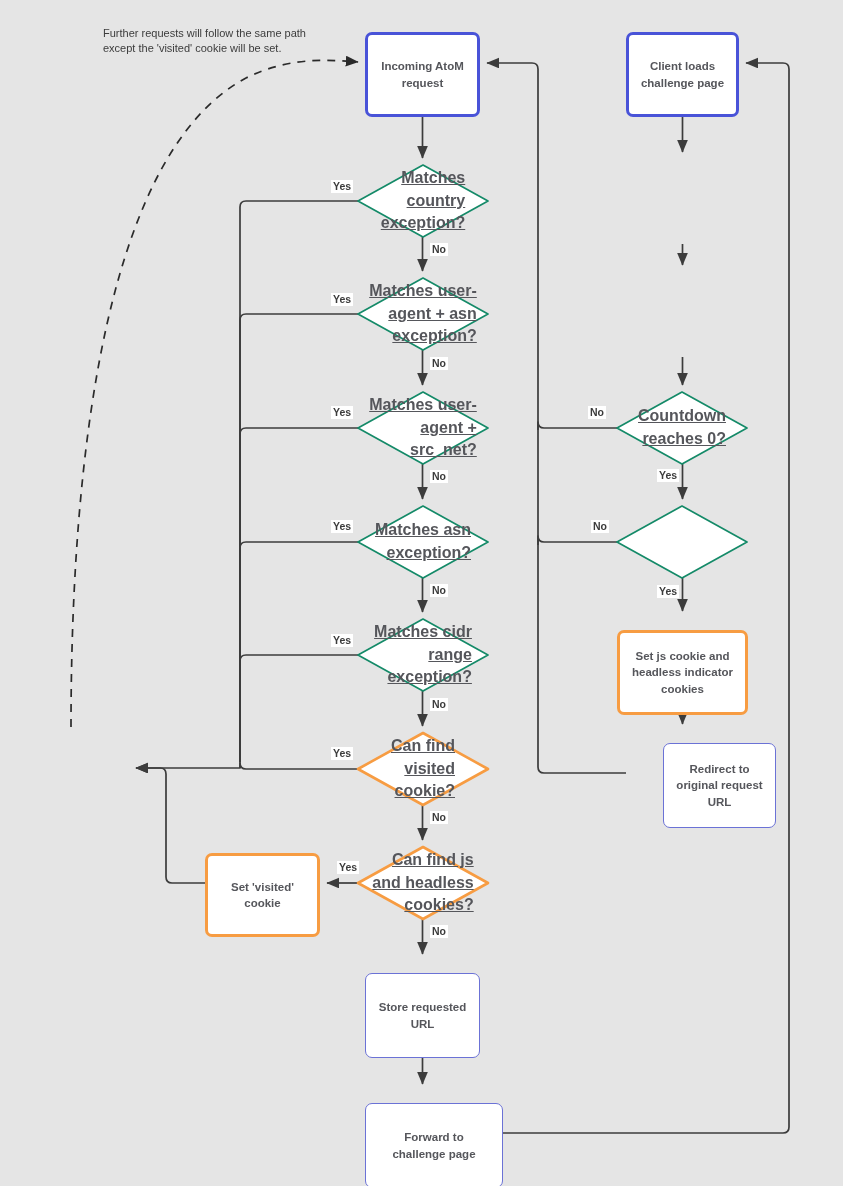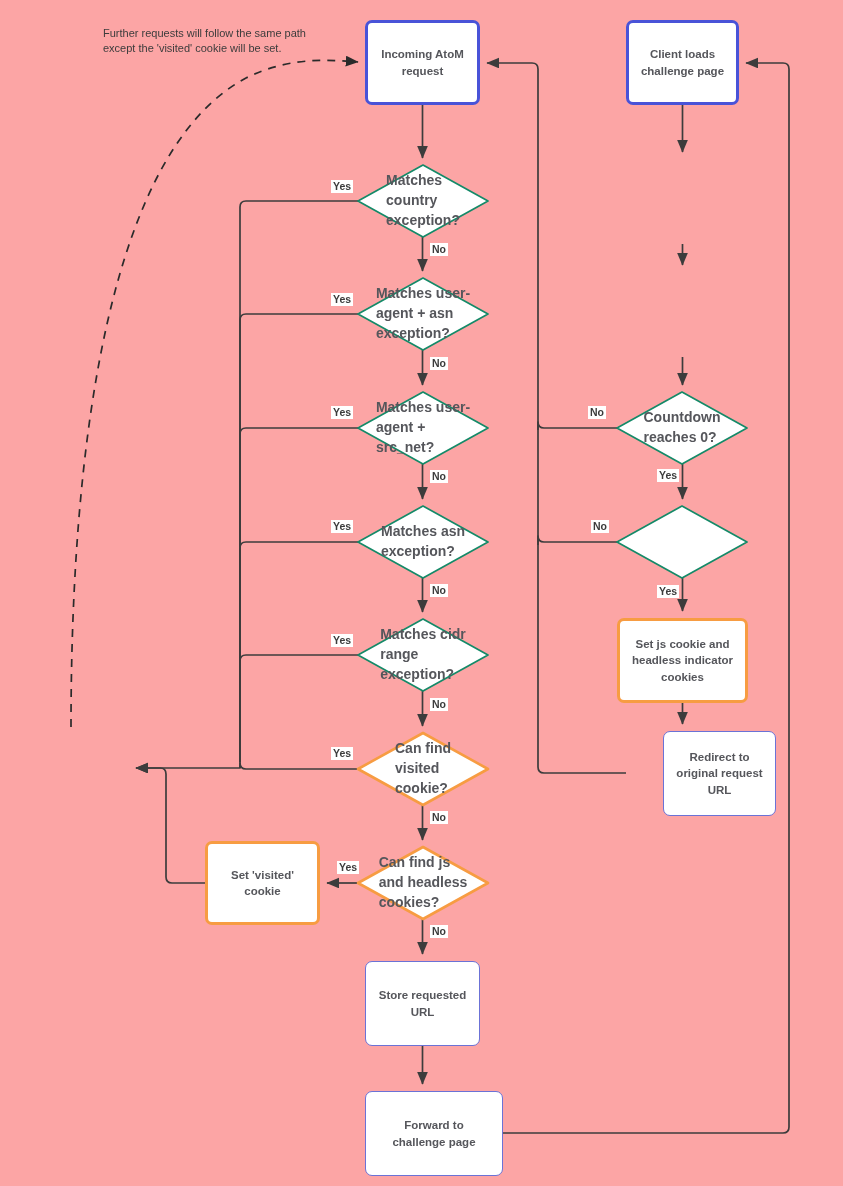--- a/index.html
+++ b/index.html
@@ -7,21 +7,21 @@
     padding: 0;
     background: #ffffff;
   }
   body {
     font-family: "Liberation Sans", sans-serif;
   }
   #canvas {
     position: relative;
     width: 843px;
     height: 1186px;
-    background: #fca5a5;
+    background: #e5e5e5;
     overflow: hidden;
   }
   svg.edges {
     position: absolute;
     left: 0;
     top: 0;
     width: 843px;
     height: 1186px;
     pointer-events: none;
   }
@@ -30,20 +30,21 @@
     box-sizing: border-box;
     display: flex;
     align-items: center;
     justify-content: center;
     text-align: center;
     color: #55565b;
     font-weight: bold;
     font-size: 11.5px;
     line-height: 1.42;
     background: #ffffff;
+    margin-top: 12px;
   }
   .node.box {
     border-radius: 7px;
     border-style: solid;
   }
   .node .lbl {
     display: block;
     padding: 0 6px;
     white-space: pre-line;
   }
@@ -52,27 +53,28 @@
   .c-blue-bold { border-color: #4953d8; border-width: 3px; }
   .c-orange    { border-color: #f79c42; border-width: 3px; }
   .c-yellow    { border-color: #ffd43b; border-width: 3px; }
 
   
   .diamond-label {
     position: absolute;
     display: flex;
     align-items: center;
     justify-content: center;
-    text-align: left;
+    text-align: right;
     color: #55565b;
     font-weight: bold;
-    font-size: 14px;
+    font-size: 16px;
     line-height: 1.42;
     white-space: pre-line;
     pointer-events: none;
+    text-decoration: underline;
   }
 
   .edge-label {
     position: absolute;
     color: #3c3c3c;
     font-size: 10.5px;
     font-weight: bold;
     line-height: 1;
     white-space: nowrap;
     background: #ffffff;

